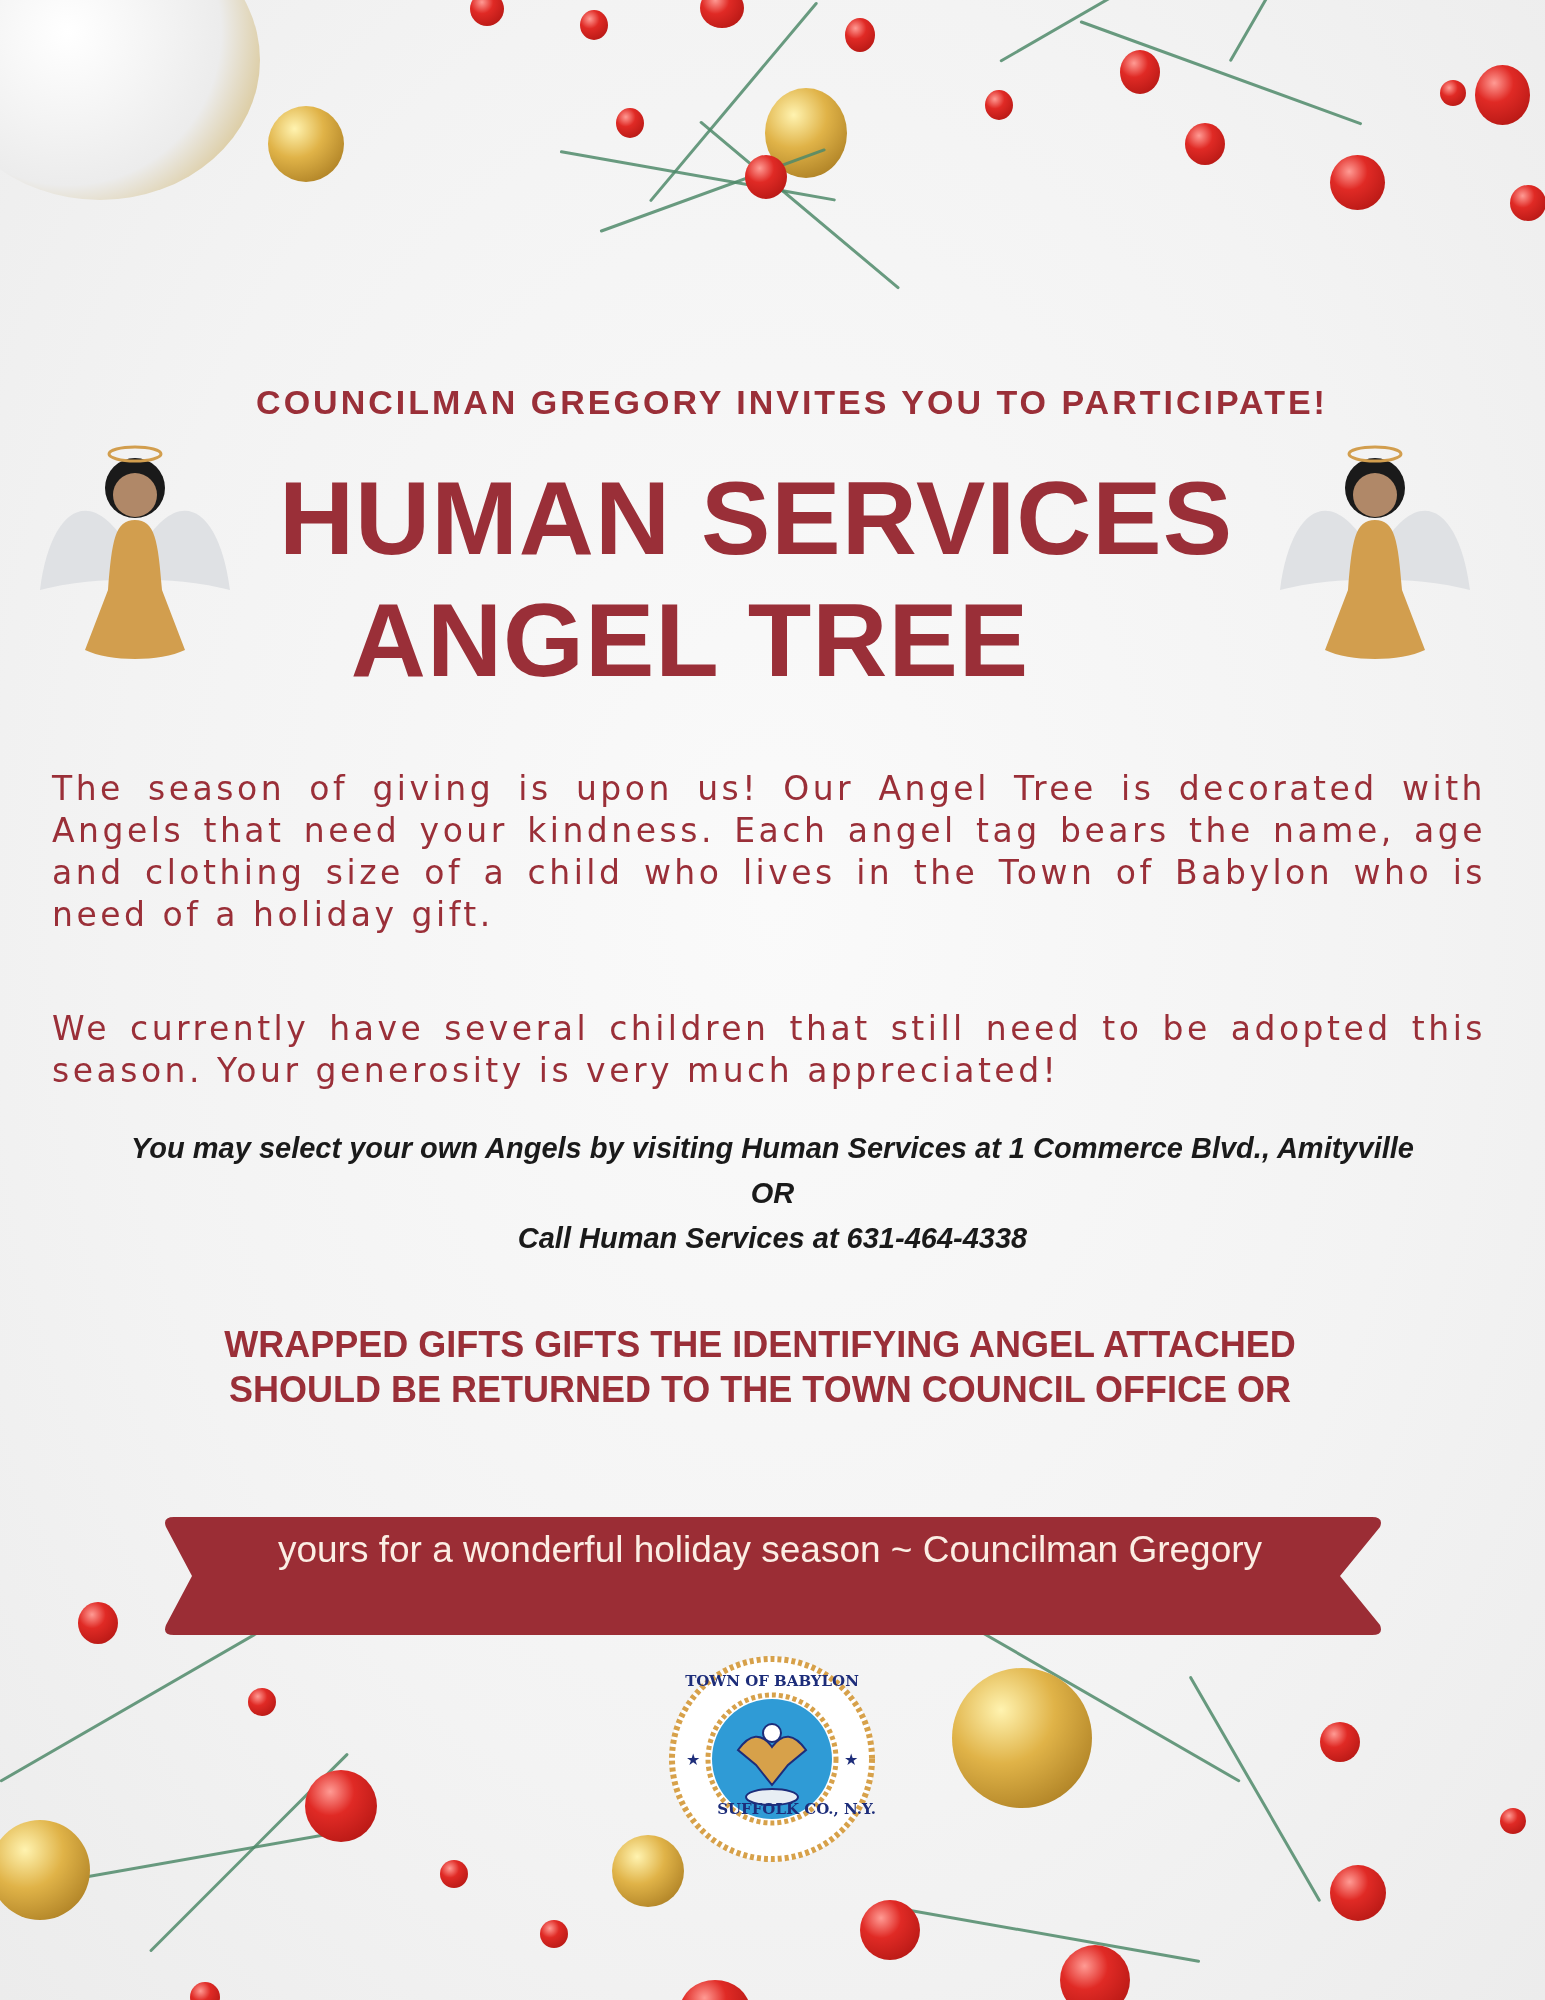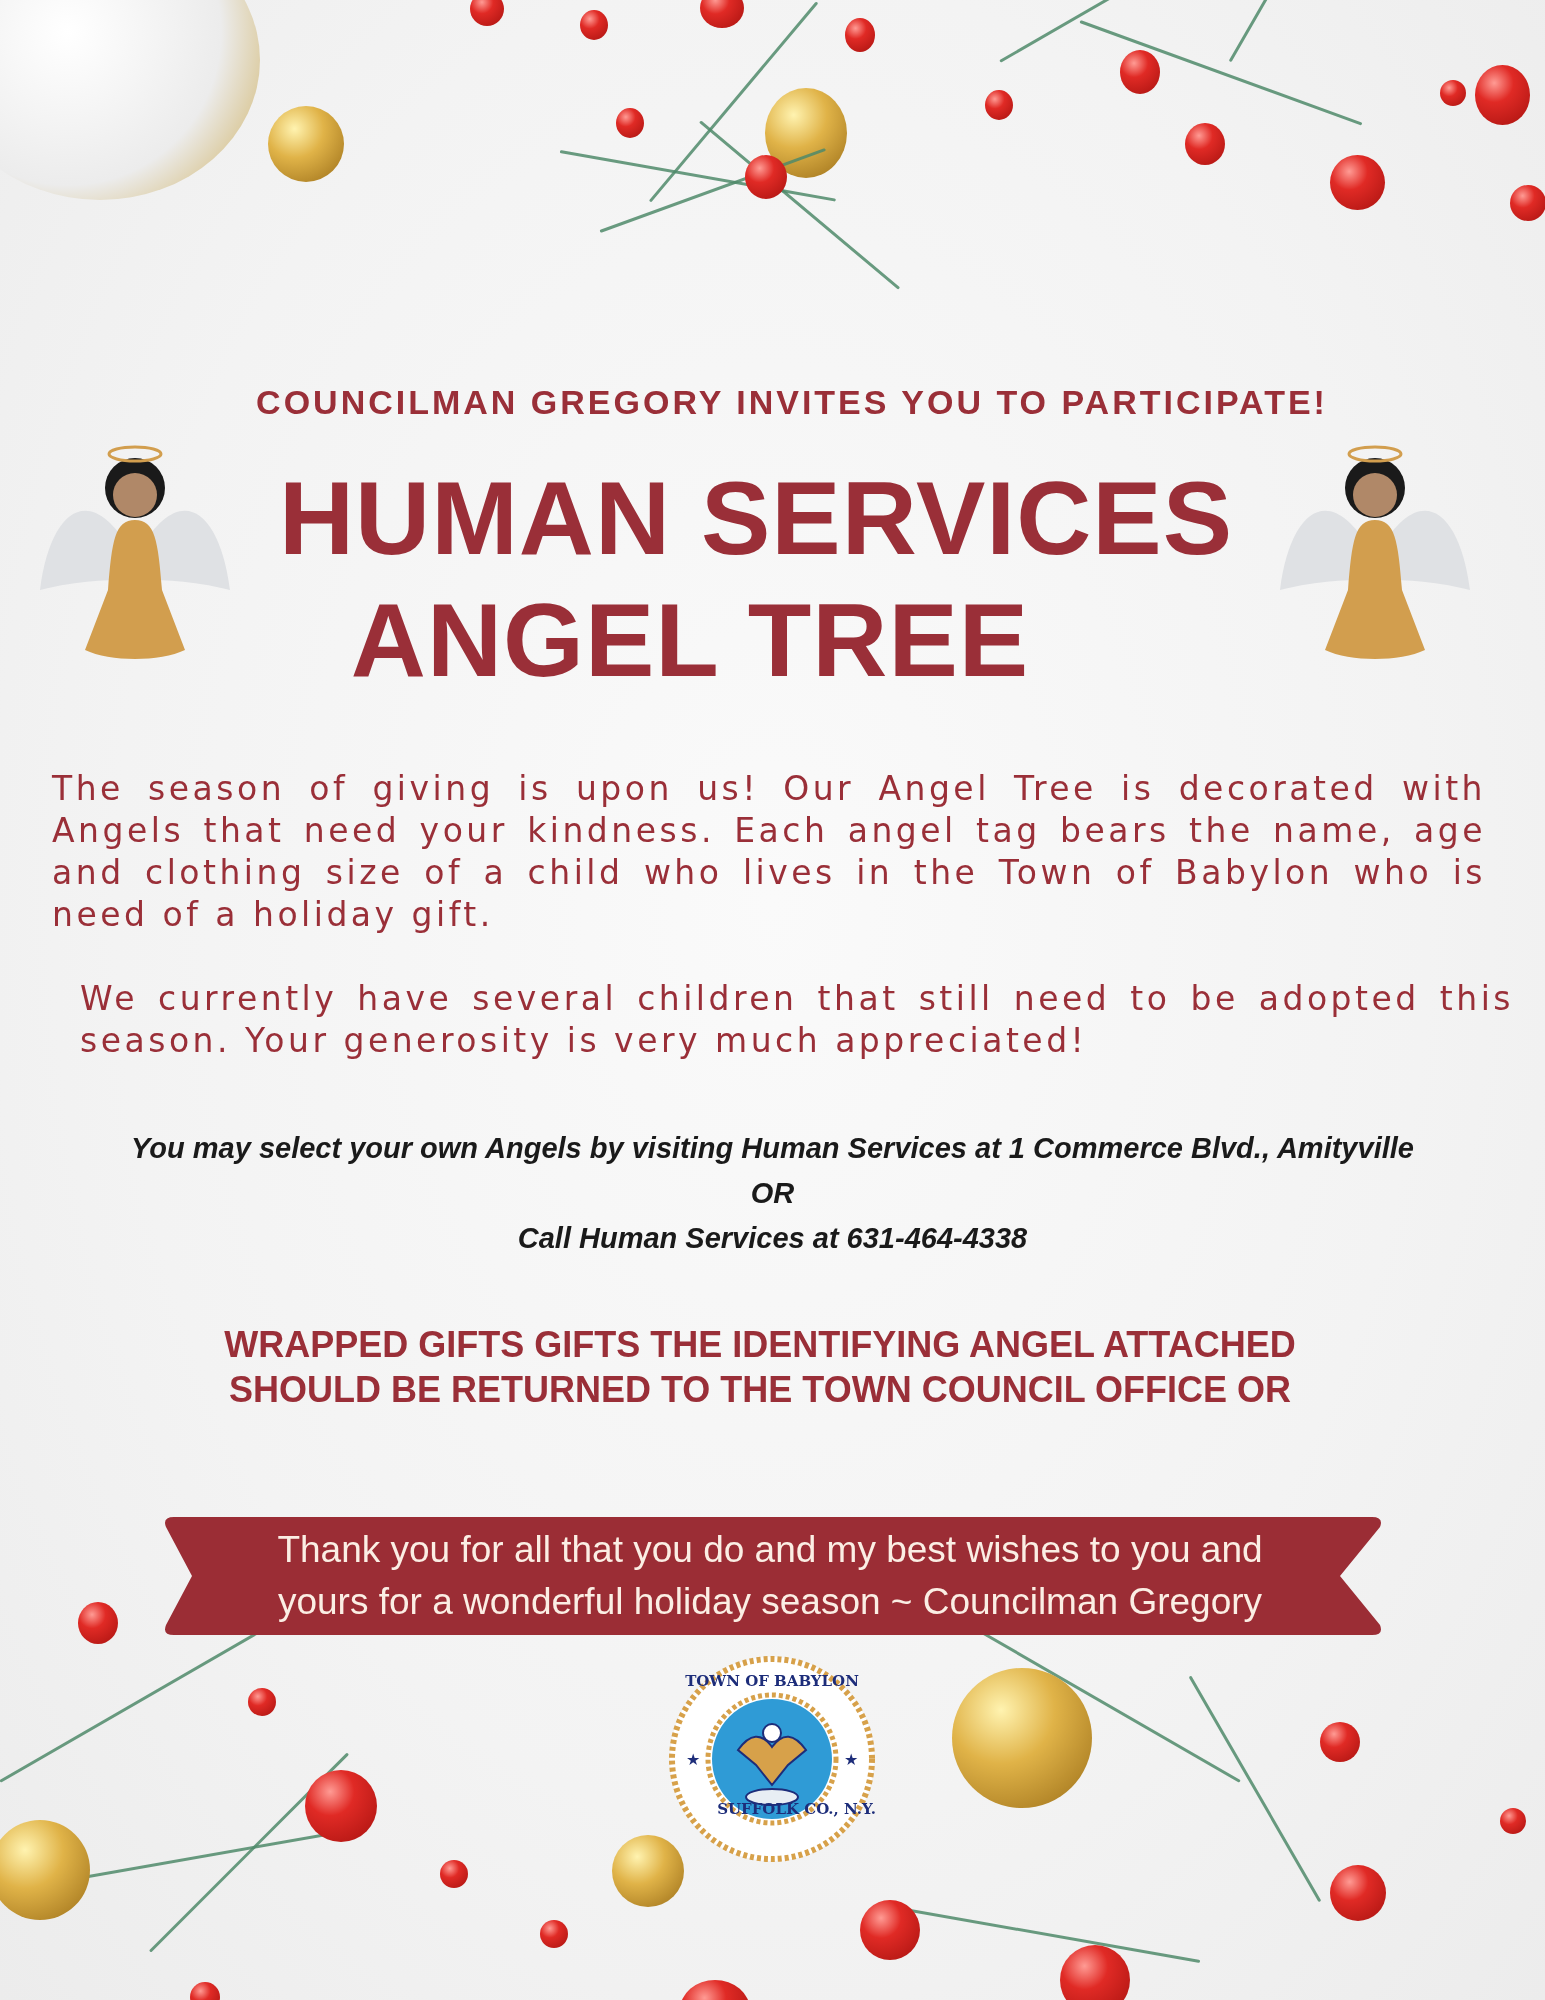--- a/index.html
+++ b/index.html
@@ -28,21 +28,21 @@
 
   .angel { position:absolute; width:230px; height:230px; }
 
   .body-text {
     position:absolute; left:52px; width:1434px;
     color:#9a2f38; font-size:33px; line-height:42px; letter-spacing:3.5px;
     text-align:justify; text-align-last:left;
     font-family:"DejaVu Sans", sans-serif;
   }
   .p1 { top:768px; }
-  .p2 { top:978px;margin-left:28px; }
+  .p2 { top:1008px; }
 
   .info {
     position:absolute; left:0; width:1545px; text-align:center;
     font-style:italic; font-weight:bold; color:#1a1a1a; font-size:29px;
   }
   .info.a { top:1132px; }
   .info.b { top:1177px; }
   .info.c { top:1222px; }
 
   .wrapped {
@@ -140,21 +140,20 @@
 
 <div class="wrapped">
   <div>WRAPPED GIFTS GIFTS THE IDENTIFYING ANGEL ATTACHED</div>
   <div>SHOULD BE RETURNED TO THE TOWN COUNCIL OFFICE OR</div>
 </div>
 
 <svg class="ribbon" viewBox="0 0 1222 118">
   <path d="M12 0 L1210 0 Q1222 0 1218 10 L1178 59 L1218 108 Q1222 118 1210 118 L12 118 Q0 118 4 108 L30 59 L4 10 Q0 0 12 0 Z" fill="#9b2d35"></path>
 </svg>
 <div class="ribbon-text">
-  <div>Thank you for all that you do and my best wishes to you and</div>
   <div>yours for a wonderful holiday season ~ Councilman Gregory</div>
 </div>
 
 <svg class="seal" viewBox="0 0 208 208">
   <defs>
     <path id="arcTop" d="M30 104 A74 74 0 0 1 178 104"></path>
     <path id="arcBot" d="M24 104 A80 80 0 0 0 184 104"></path>
   </defs>
   <circle cx="104" cy="104" r="102" fill="#ffffff"></circle>
   <circle cx="104" cy="104" r="100" fill="none" stroke="#d7a14a" stroke-width="6" stroke-dasharray="4 3"></circle>

